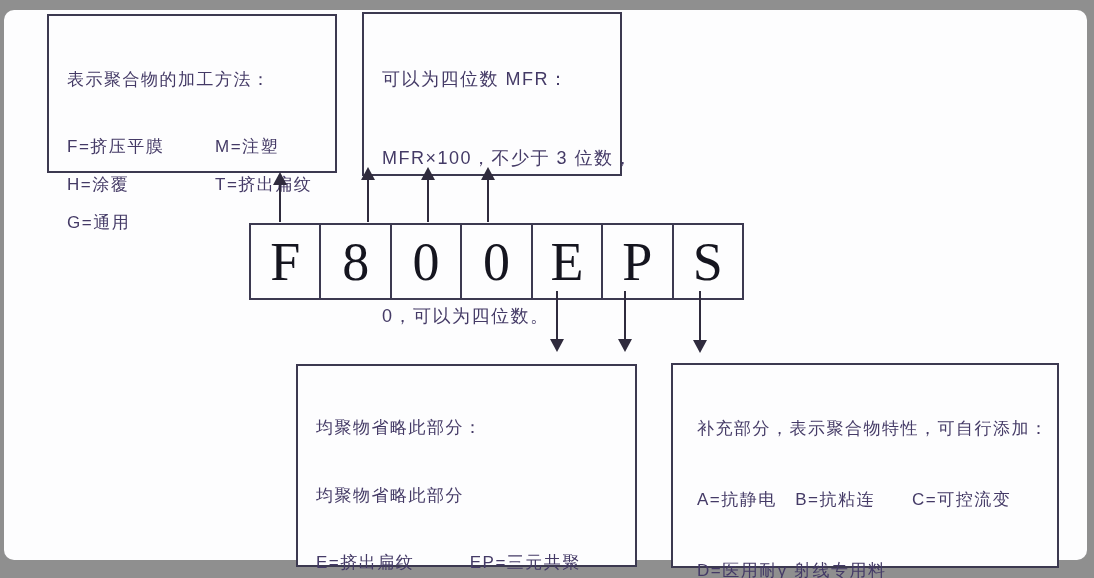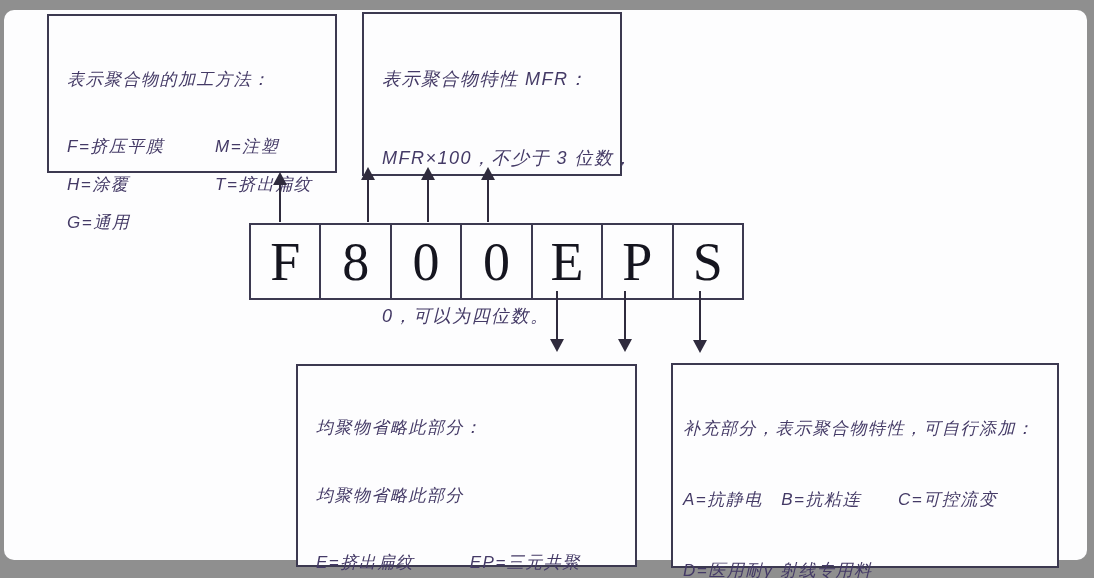--- a/index.html
+++ b/index.html
@@ -14,21 +14,21 @@
     width:1094px;height:578px;position:relative;overflow:hidden;
     background:var(--frame-gray);
     font-family:"Liberation Sans","DejaVu Sans",sans-serif;
   }
   .canvas{
     position:absolute;left:4px;top:10px;width:1083px;height:550px;
     background:var(--paper);border-radius:10px;
   }
   .box{
     position:absolute;border:2px solid var(--border);background:var(--paper);
-    color:var(--text);letter-spacing:1.5px;white-space:pre;font-style:italic;
+    color:var(--text);letter-spacing:1.5px;white-space:pre;
   }
   .box .bline{padding-left:18px;}
   
   .processing{left:43px;top:4px;width:290px;height:159px;font-size:17px;}
   .processing .bt{margin:12px 0 2px 18px;}
   .pgrid{display:grid;grid-template-columns:148px auto;row-gap:15px;margin-left:18px;margin-top:2px;}
   
   .mfr{left:358px;top:2px;width:260px;height:164px;font-size:18px;}
   .mfr .bline{margin-top:10px;line-height:27px;}
   
@@ -41,21 +41,21 @@
     border-right:2px solid var(--border);
     font-family:"Liberation Serif","DejaVu Serif",serif;
     font-size:54px;color:#15151f;
   }
   .cell:last-child{border-right:none;}
   
   .typebox{left:292px;top:354px;width:341px;height:203px;font-size:17px;}
   .typebox .bline{line-height:27.5px;}
   .typebox .bline:first-child{margin-top:8px;}
   .suppbox{left:667px;top:353px;width:388px;height:205px;font-size:17px;}
-  .suppbox .bline{line-height:31px;padding-left:10px;}
+  .suppbox .bline{line-height:31px;padding-left:24px;}
   .suppbox .bline:first-child{margin-top:8px;}
   
   .arrow{position:absolute;display:flex;flex-direction:column;align-items:center;}
   .arrow .shaft{width:2.5px;flex:1;background:var(--ink);}
   .head-up{width:0;height:0;border-left:7px solid transparent;border-right:7px solid transparent;border-bottom:13px solid var(--ink);}
   .head-down{width:0;height:0;border-left:7px solid transparent;border-right:7px solid transparent;border-top:13px solid var(--ink);}
 </style>
 </head>
 <body>
 
@@ -67,21 +67,21 @@
       <span>F=挤压平膜</span>
       <span>M=注塑</span>
       <span>H=涂覆</span>
       <span>T=挤出扁纹</span>
       <span>G=通用</span>
       <span></span>
     </div>
   </div>
 
   <div class="box mfr">
-    <div class="bline">表示聚合物特性 MFR：</div>
+    <div class="bline">可以为四位数 MFR：</div>
     <div class="bline">MFR×100，不少于 3 位数，</div>
     <div class="bline">只有两位时在前面加一个</div>
     <div class="bline">0，可以为四位数。</div>
   </div>
 
   <div class="code-row">
     <div class="cell">F</div>
     <div class="cell">8</div>
     <div class="cell">0</div>
     <div class="cell">0</div>

